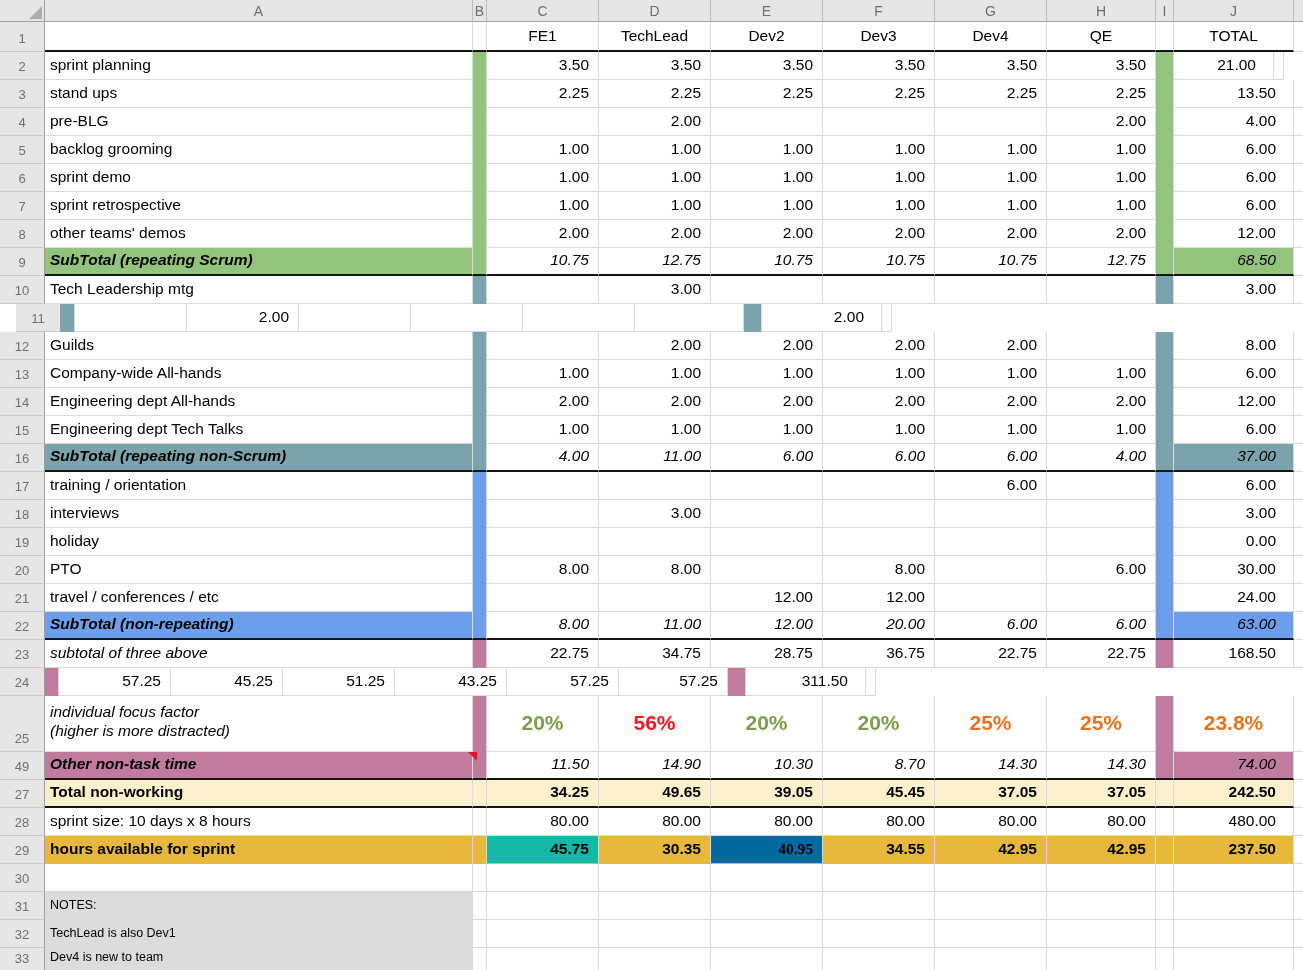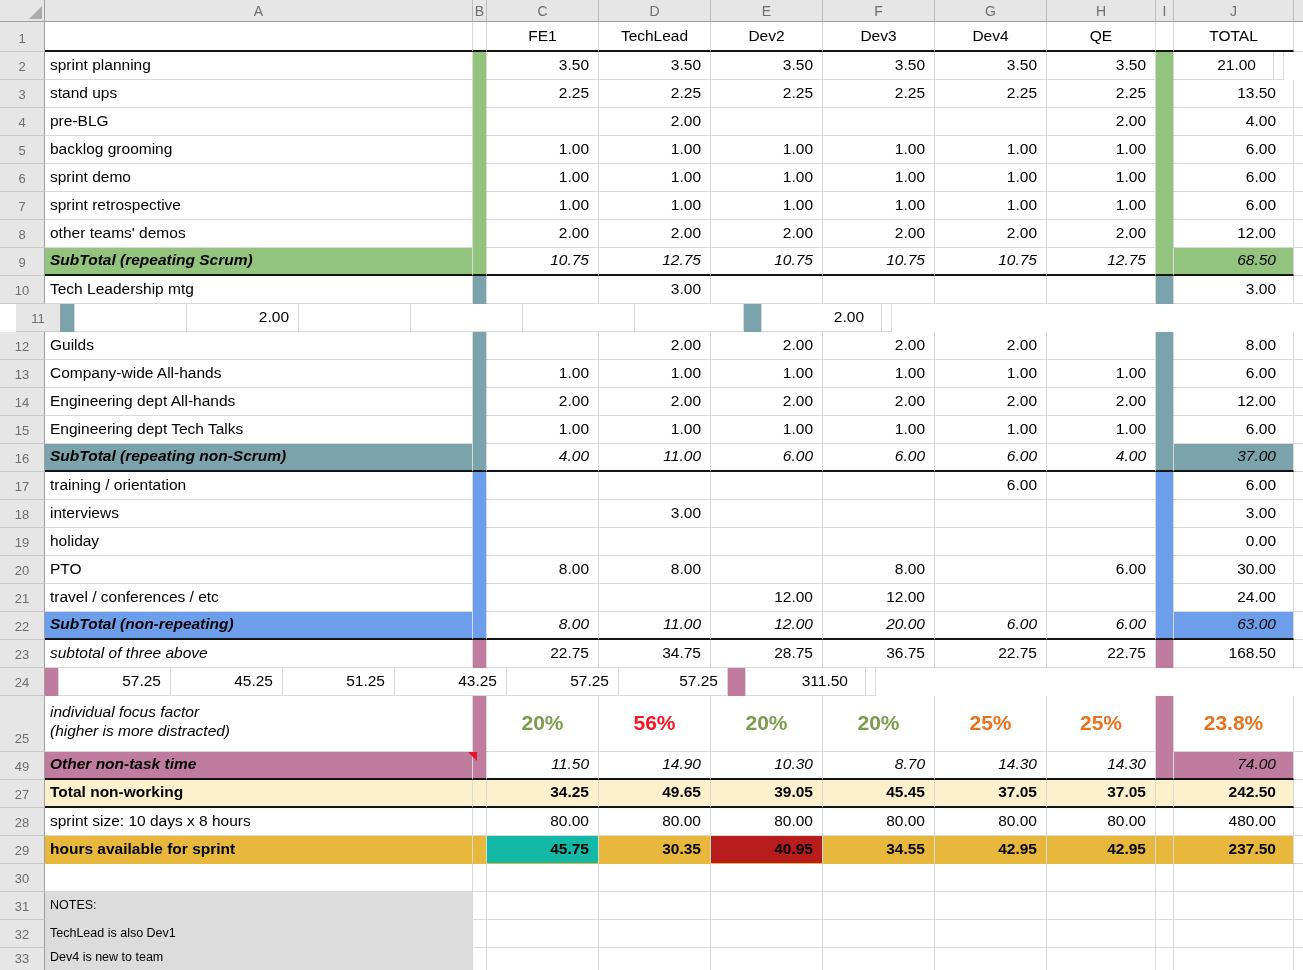--- a/index.html
+++ b/index.html
@@ -517,21 +517,21 @@
         <div class="cell" style="width: 10px;"></div>
       </div>
       <div class="row" style="height: 28px;">
         <div class="rowhdr">29</div>
         <div class="cell label b" style="width: 428px; background: rgb(232, 184, 61); border-bottom-color: rgb(232, 184, 61);">
           <span class="t">hours available for sprint</span>
         </div>
         <div class="cell" style="width: 14px; background: rgb(232, 184, 61); border-bottom-color: rgb(232, 184, 61);"></div>
         <div class="cell num b" style="width: 112px; background: #14b8a6; border-bottom-color: rgb(232, 184, 61);">45.75</div>
         <div class="cell num b" style="width: 112px; background: rgb(232, 184, 61); border-bottom-color: rgb(232, 184, 61);">30.35</div>
-        <div class="cell num b" style="width: 112px; background: #b91c1c; border-bottom-color: rgb(232, 184, 61);">40.95</div>
+        <div class="cell num b" style="width: 112px; background: #0369a1; border-bottom-color: rgb(232, 184, 61); font-family: Liberation Serif, serif;">40.95</div>
         <div class="cell num b" style="width: 112px; background: rgb(232, 184, 61); border-bottom-color: rgb(232, 184, 61);">34.55</div>
         <div class="cell num b" style="width: 112px; background: rgb(232, 184, 61); border-bottom-color: rgb(232, 184, 61);">42.95</div>
         <div class="cell num b" style="width: 109px; background: rgb(232, 184, 61); border-bottom-color: rgb(232, 184, 61);">42.95</div>
         <div class="cell" style="width: 18px; background: rgb(232, 184, 61); border-bottom-color: rgb(232, 184, 61);"></div>
         <div class="cell num b colJ" style="width: 120px; background: rgb(232, 184, 61); border-bottom-color: rgb(232, 184, 61);">237.50</div>
         <div class="cell" style="width: 10px;"></div>
       </div>
       <div class="row" style="height: 28px;">
         <div class="rowhdr">30</div>
         <div class="cell label" style="width: 428px;">

